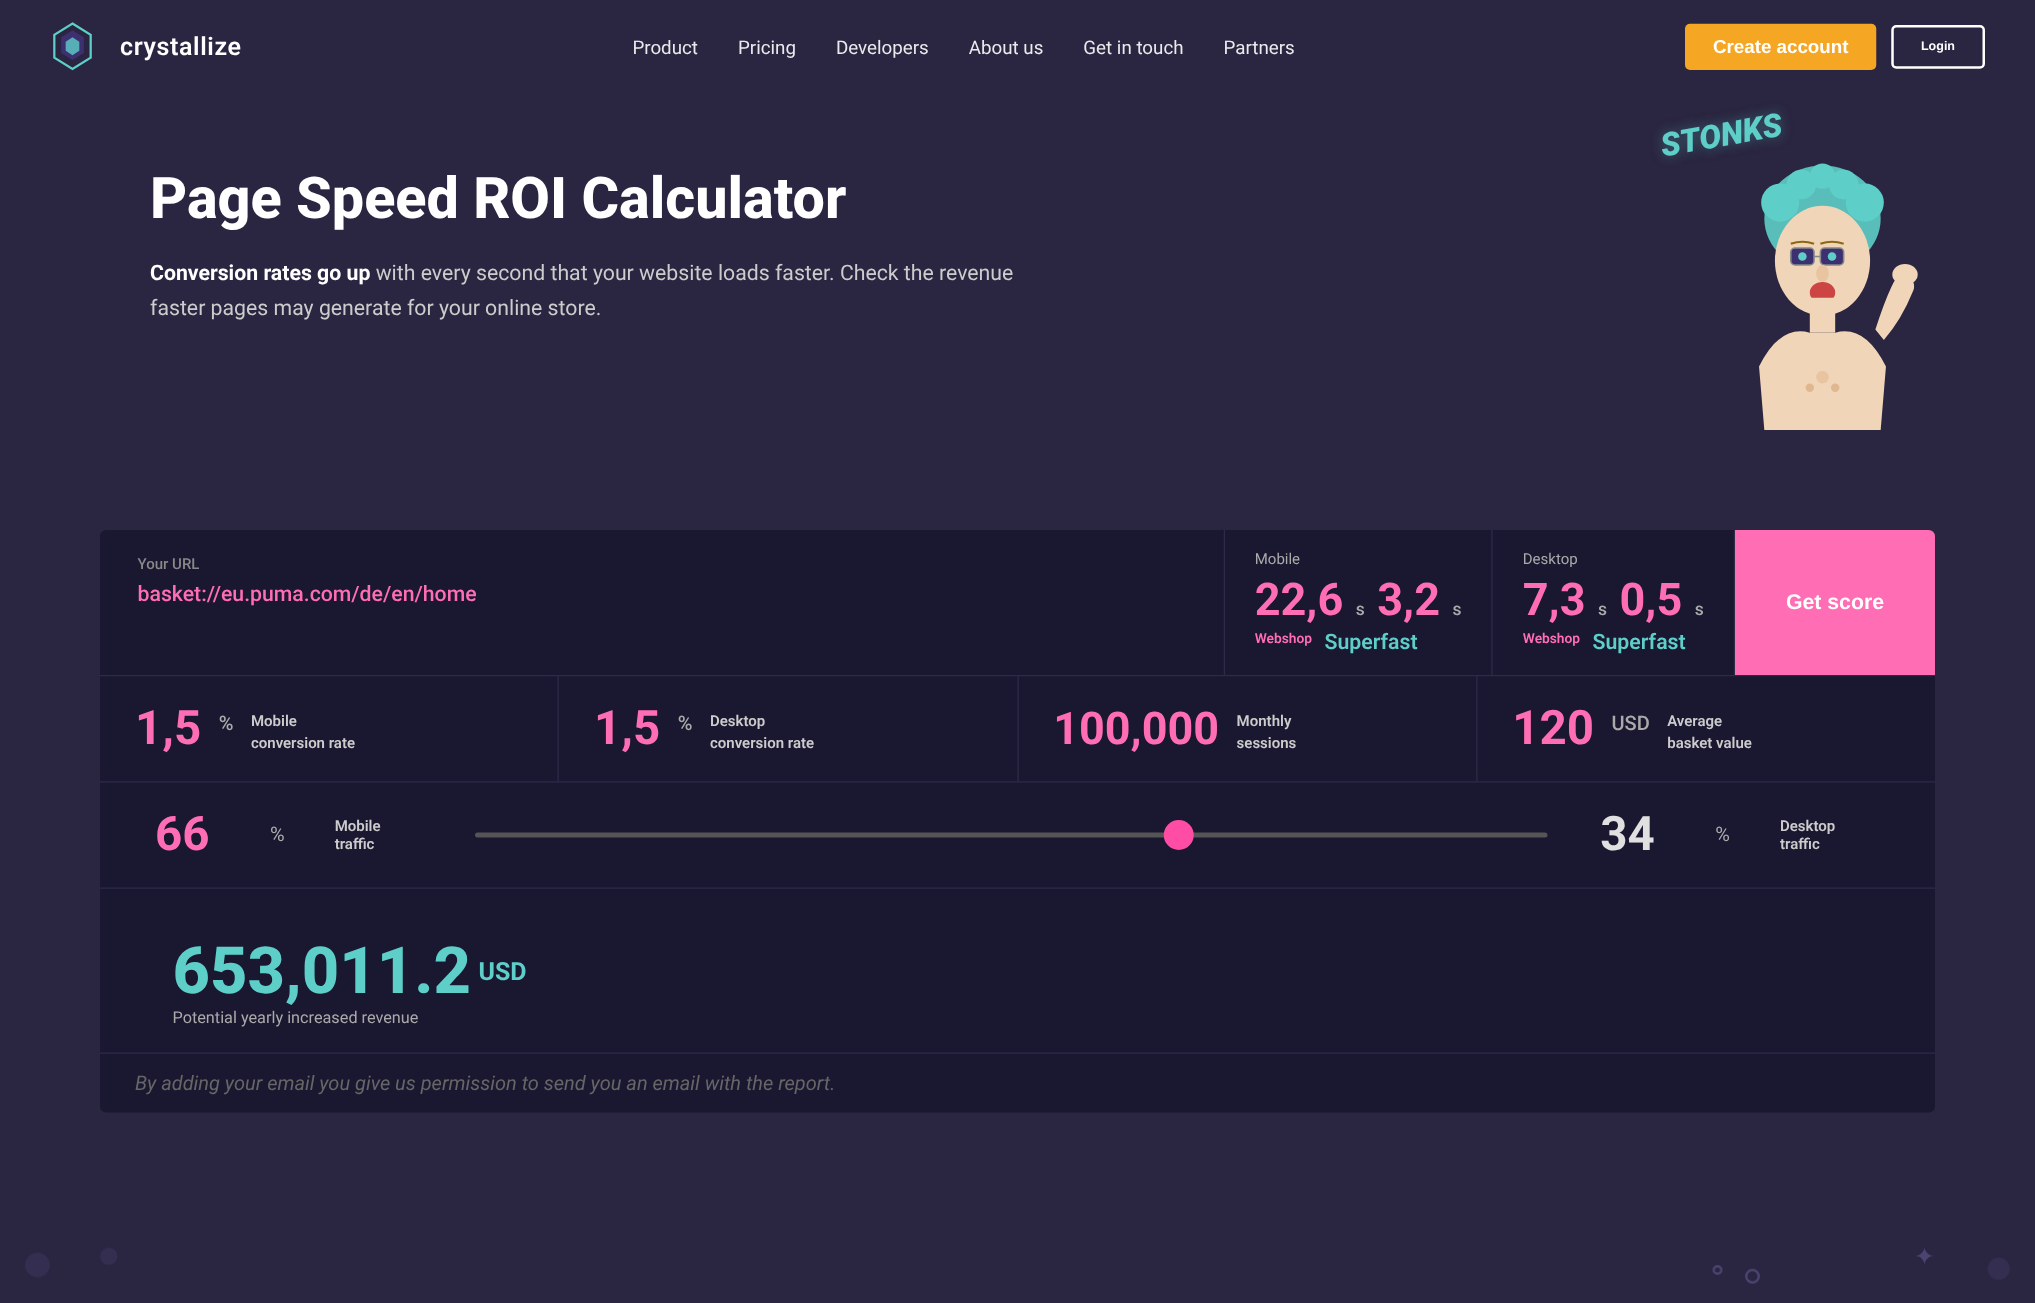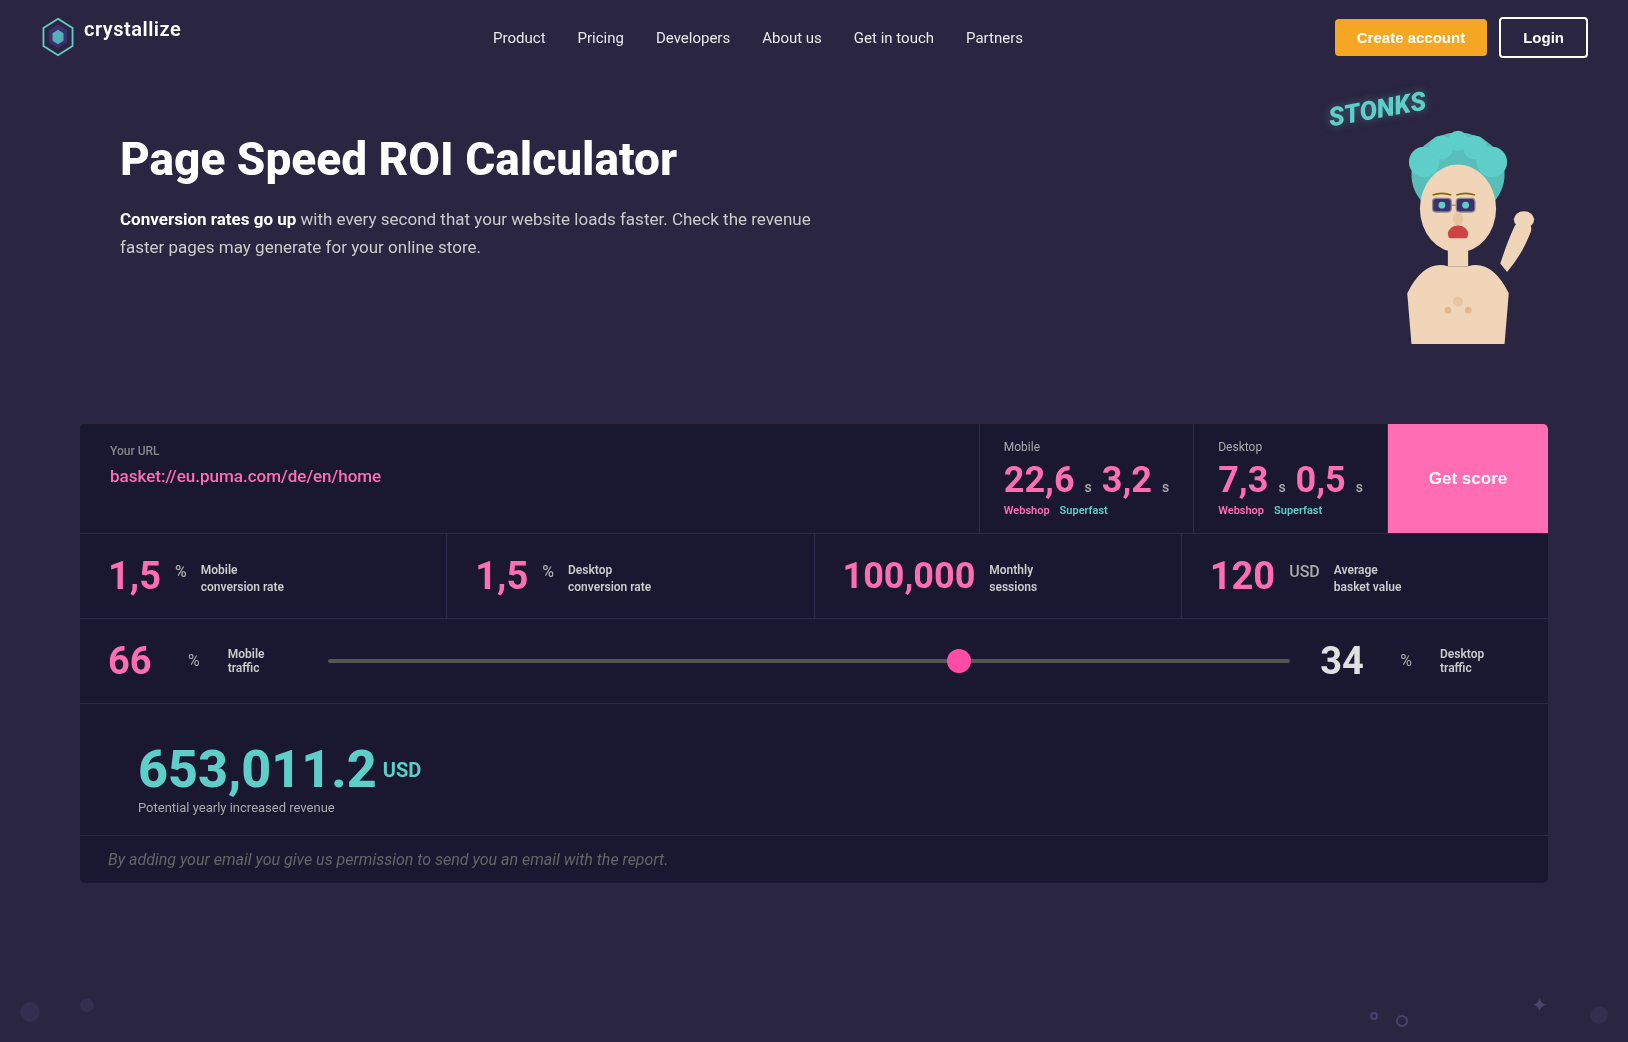--- a/index.html
+++ b/index.html
@@ -17,21 +17,22 @@
       align-items: center;
       justify-content: space-between;
       padding: 0 40px;
       height: 74px;
       background-color: #2a2540;
       position: relative;
       z-index: 10;
     }
     .nav-logo {
       display: flex;
-      gap: 8px;
+      align-items: center;
+      gap: 20px;
       text-decoration: none;
     }
     .nav-logo-icon {
       width: 36px;
       height: 40px;
     }
     .nav-logo-text {
       color: #fff;
       font-size: 20px;
       font-weight: 600;
@@ -63,21 +64,21 @@
       font-size: 15px;
       font-weight: 600;
       border-radius: 4px;
       cursor: pointer;
     }
     .btn-login {
       background: transparent;
       color: #fff;
       border: 2px solid #fff;
       padding: 10px 22px;
-      font-size: 15px;
+      font-size: 10px;
       font-weight: 600;
       border-radius: 4px;
       cursor: pointer;
     }
 
     
     .hero {
       position: relative;
       padding: 60px 120px 20px 120px;
       min-height: 320px;
@@ -195,21 +196,21 @@
       gap: 10px;
       margin-top: 6px;
     }
     .score-tag-webshop {
       color: #ff6eb4;
       font-size: 11px;
       font-weight: 600;
     }
     .score-tag-superfast {
       color: #5ecec8;
-      font-size: 11px;
+      font-size: 17px;
       font-weight: 600;
     }
     .get-score-btn {
       background: #ff6eb4;
       color: #fff;
       border: none;
       padding: 0 40px;
       font-size: 17px;
       font-weight: 700;
       cursor: pointer;
@@ -252,23 +253,23 @@
       font-weight: 600;
       line-height: 1.4;
       align-self: flex-start;
       margin-top: 6px;
     }
 
     
     .traffic-row {
       display: flex;
       align-items: center;
-      padding: 20px 28px;
+      padding: 20px 44px;
       border-bottom: 1px solid #2e2b4a;
-      gap: 20px;
+      gap: 32px;
     }
     .traffic-num {
       color: #ff6eb4;
       font-size: 38px;
       font-weight: 700;
       min-width: 60px;
     }
     .traffic-unit {
       color: #aaa;
       font-size: 16px;

